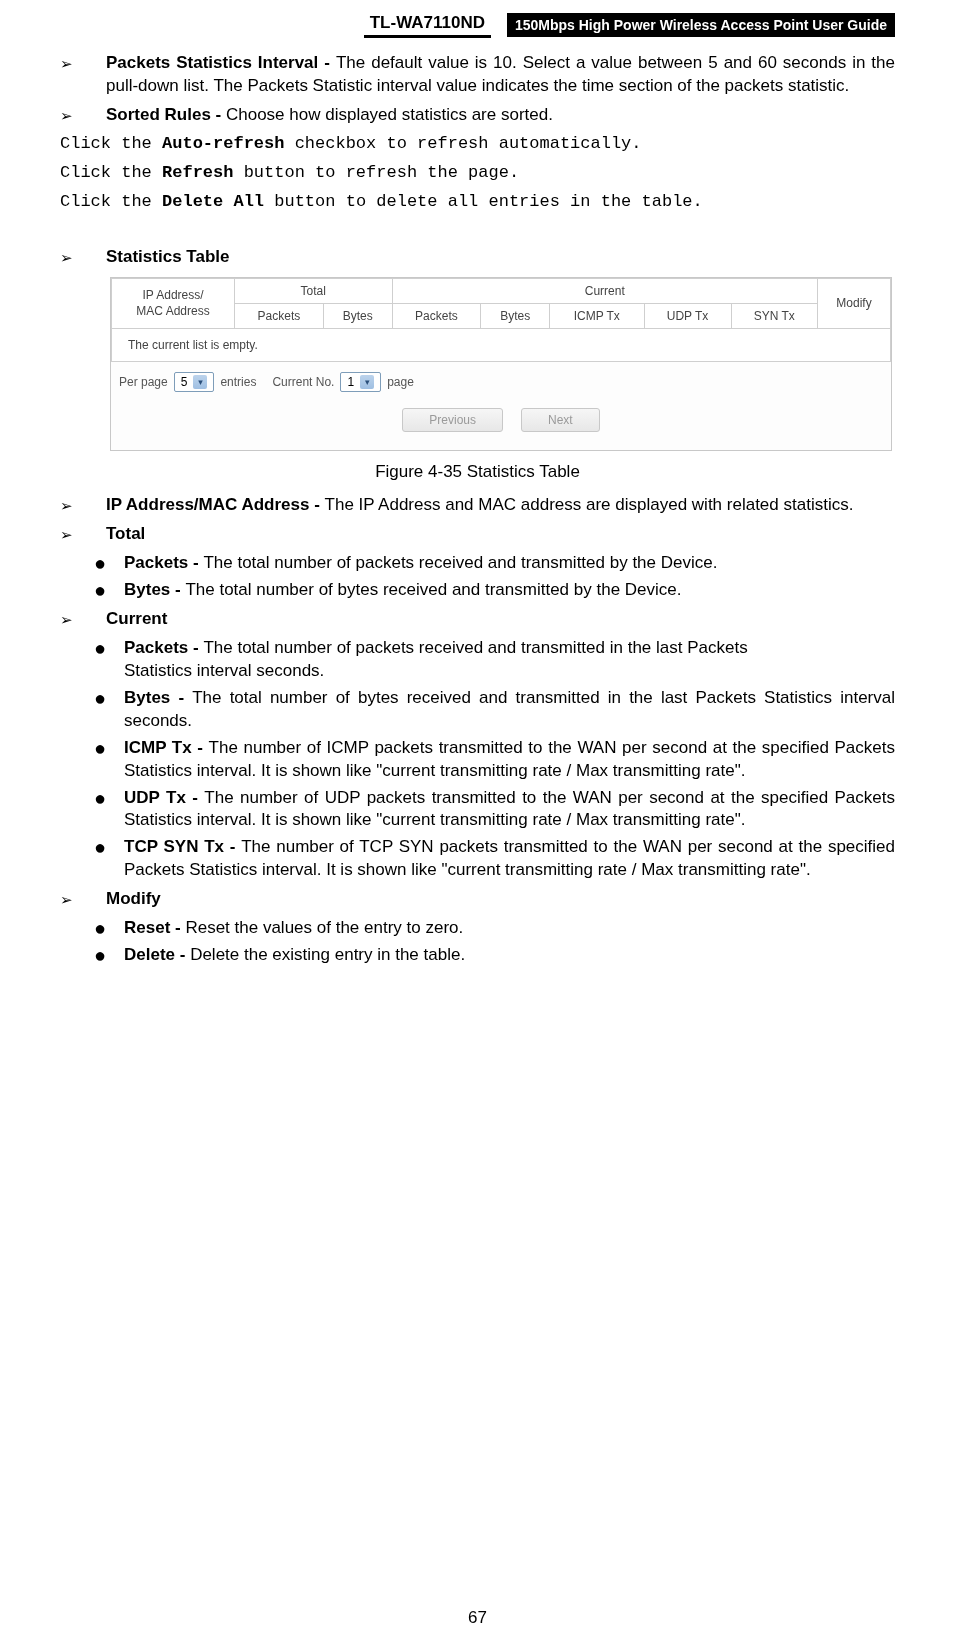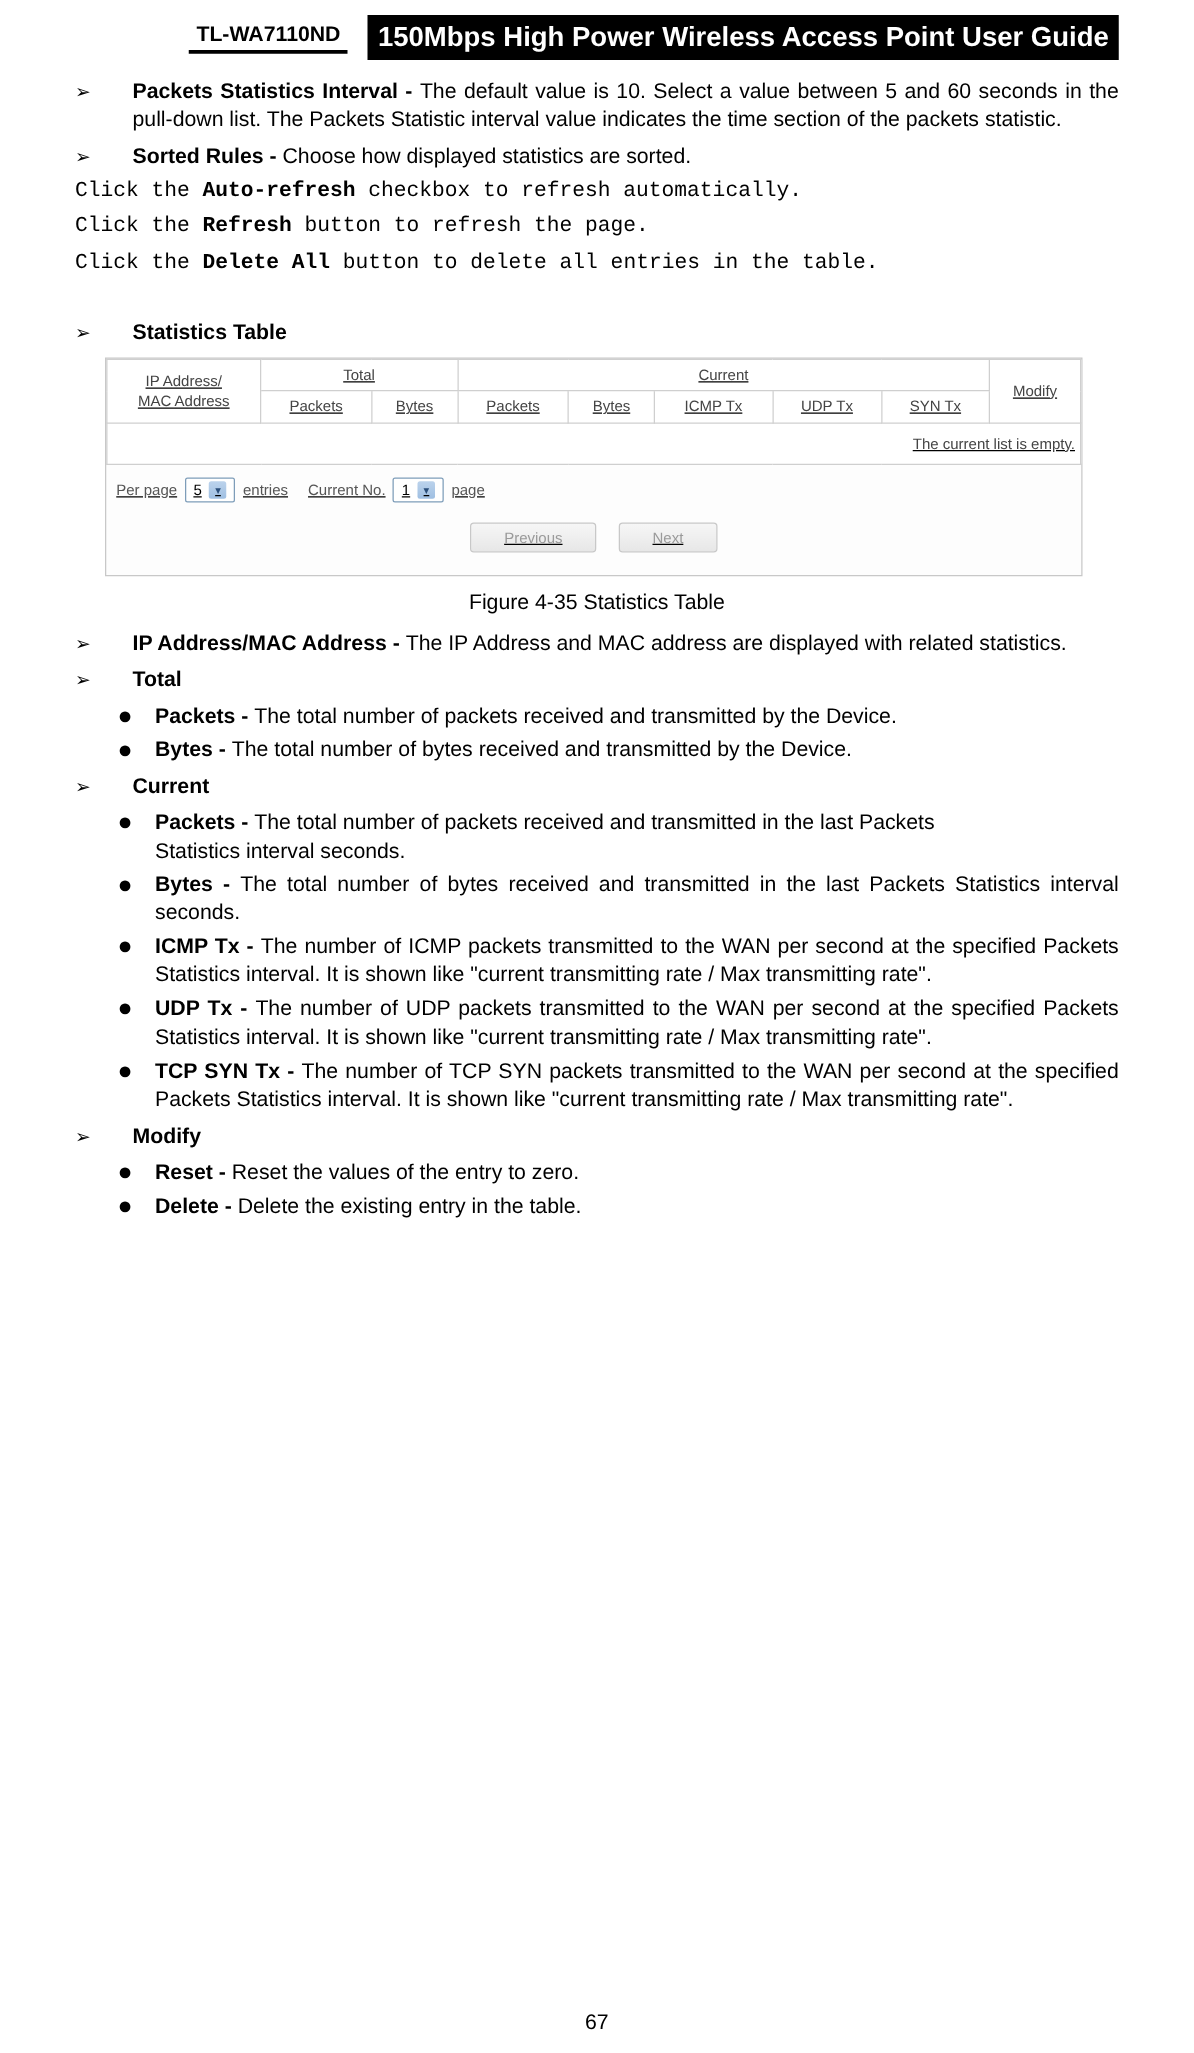--- a/index.html
+++ b/index.html
@@ -31,21 +31,21 @@
     font-weight: bold;
     font-size: 17px;
     border-bottom: 3px solid #000;
     padding-right: 6px;
     padding-left: 6px;
   }
   .title-box {
     background: #000;
     color: #fff;
     font-weight: bold;
-    font-size: 22px;
+    font-size: 14px;
     padding: 3px 8px 3px 8px;
     flex: 0 0 auto;
   }
   .arrow-item {
     display: flex;
     align-items: flex-start;
     margin: 6px 0 6px 0;
   }
   .arrow {
     color: #000;
@@ -80,22 +80,21 @@
     flex: 0 0 30px;
     text-align: left;
     line-height: 1.1;
   }
   .bullet-content {
     flex: 1;
     text-align: justify;
   }
   .bullet-content.left { text-align: left; }
   .figure-wrap {
-    margin: 8px 0 6px 24px;
-    text-decoration: underline;
+    margin: 8px 0 6px 50px;
   }
   .stats-table-outer {
     border: 1px solid #c8c8c8;
     width: 780px;
     background: #fdfdfd;
     font-family: Tahoma, Arial, sans-serif;
     font-size: 12px;
     color: #444;
   }
   .stats-table {
@@ -104,22 +103,22 @@
   }
   .stats-table th, .stats-table td {
     border: 1px solid #cfcfcf;
     padding: 4px 6px;
     font-weight: normal;
     text-align: center;
     background: #fff;
   }
   .stats-table .group-head { background: #fff; }
   .empty-row td {
-    text-align: right;
-    padding: 8px 4px;
+    text-align: left;
+    padding: 8px 16px;
     color: #444;
   }
   .pager-row {
     padding: 10px 8px 2px 8px;
     font-size: 12px;
     color: #555;
     display: flex;
     align-items: center;
     gap: 6px;
   }

